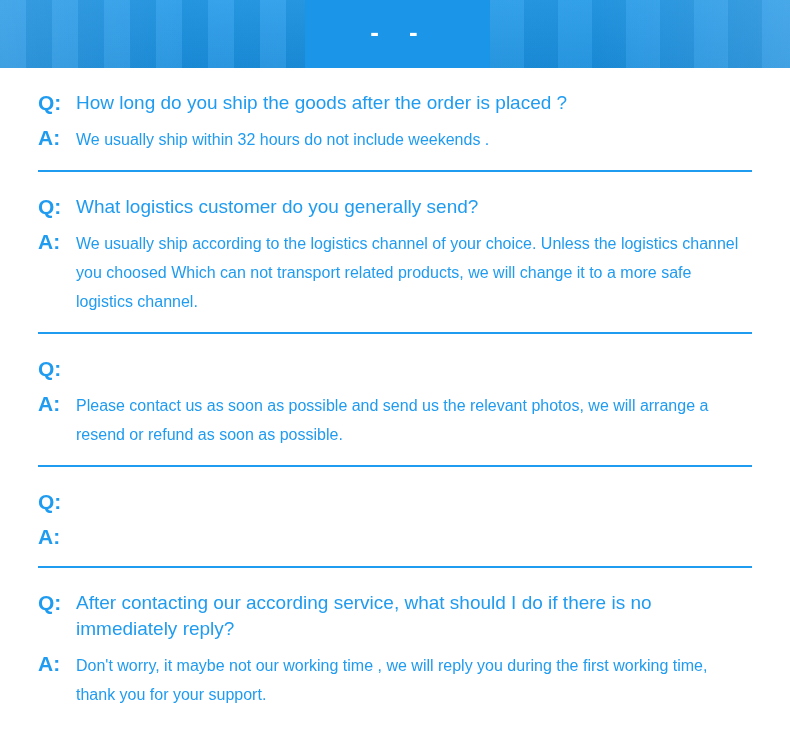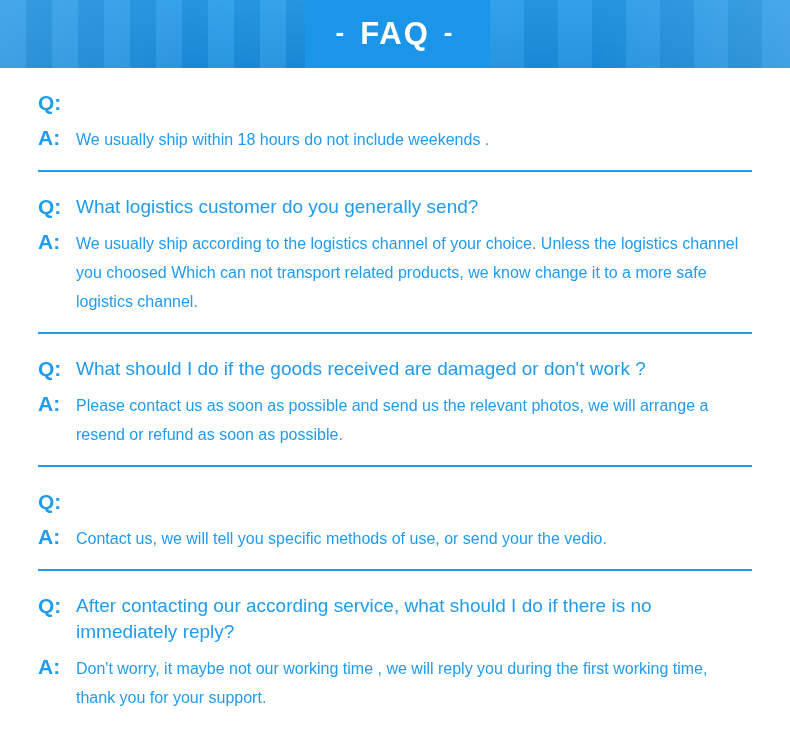--- a/index.html
+++ b/index.html
@@ -138,66 +138,64 @@
 </head>
 <body>
 
 <div class="page">
 
   <div class="banner">
     <div class="banner-photo"></div>
     <div class="banner-center"></div>
     <div class="banner-title">
       <span class="dash">-</span>
-      <span>FAQ</span>
       <span class="dash">-</span>
     </div>
   </div>
 
   <div class="faq-list">
 
     <div class="faq-item">
       <div class="row">
         <div class="tag">Q:</div>
-      </div>
-      <div class="row">
-        <div class="tag a">A:</div>
-        <div class="a-text">We usually ship within 18 hours do not include weekends .</div>
+        <div class="q-text">How long do you ship the goods after the order is placed ?</div>
+      </div>
+      <div class="row">
+        <div class="tag a">A:</div>
+        <div class="a-text">We usually ship within 32 hours do not include weekends .</div>
       </div>
     </div>
 
     <div class="faq-item">
       <div class="row">
         <div class="tag">Q:</div>
         <div class="q-text">What logistics customer do you generally send?</div>
       </div>
       <div class="row">
         <div class="tag a">A:</div>
-        <div class="a-text wide">We usually ship according to the logistics channel of your choice. Unless the logistics channel you choosed Which can not transport related products, we know change it to a more safe logistics channel.</div>
-      </div>
-    </div>
-
-    <div class="faq-item">
-      <div class="row">
-        <div class="tag">Q:</div>
-        <div class="q-text">What should I do if the goods received are damaged or don't work ?</div>
+        <div class="a-text wide">We usually ship according to the logistics channel of your choice. Unless the logistics channel you choosed Which can not transport related products, we will change it to a more safe logistics channel.</div>
+      </div>
+    </div>
+
+    <div class="faq-item">
+      <div class="row">
+        <div class="tag">Q:</div>
       </div>
       <div class="row">
         <div class="tag a">A:</div>
         <div class="a-text">Please contact us as soon as possible and send us the relevant photos, we will arrange a resend or refund as soon as possible.</div>
       </div>
     </div>
 
     <div class="faq-item">
       <div class="row">
         <div class="tag">Q:</div>
       </div>
       <div class="row">
         <div class="tag a">A:</div>
-        <div class="a-text">Contact us, we will tell you specific methods of use, or send your the vedio.</div>
       </div>
     </div>
 
     <div class="faq-item last">
       <div class="row">
         <div class="tag">Q:</div>
         <div class="q-text">After contacting our according service, what should I do if there is no immediately reply?</div>
       </div>
       <div class="row">
         <div class="tag a">A:</div>

